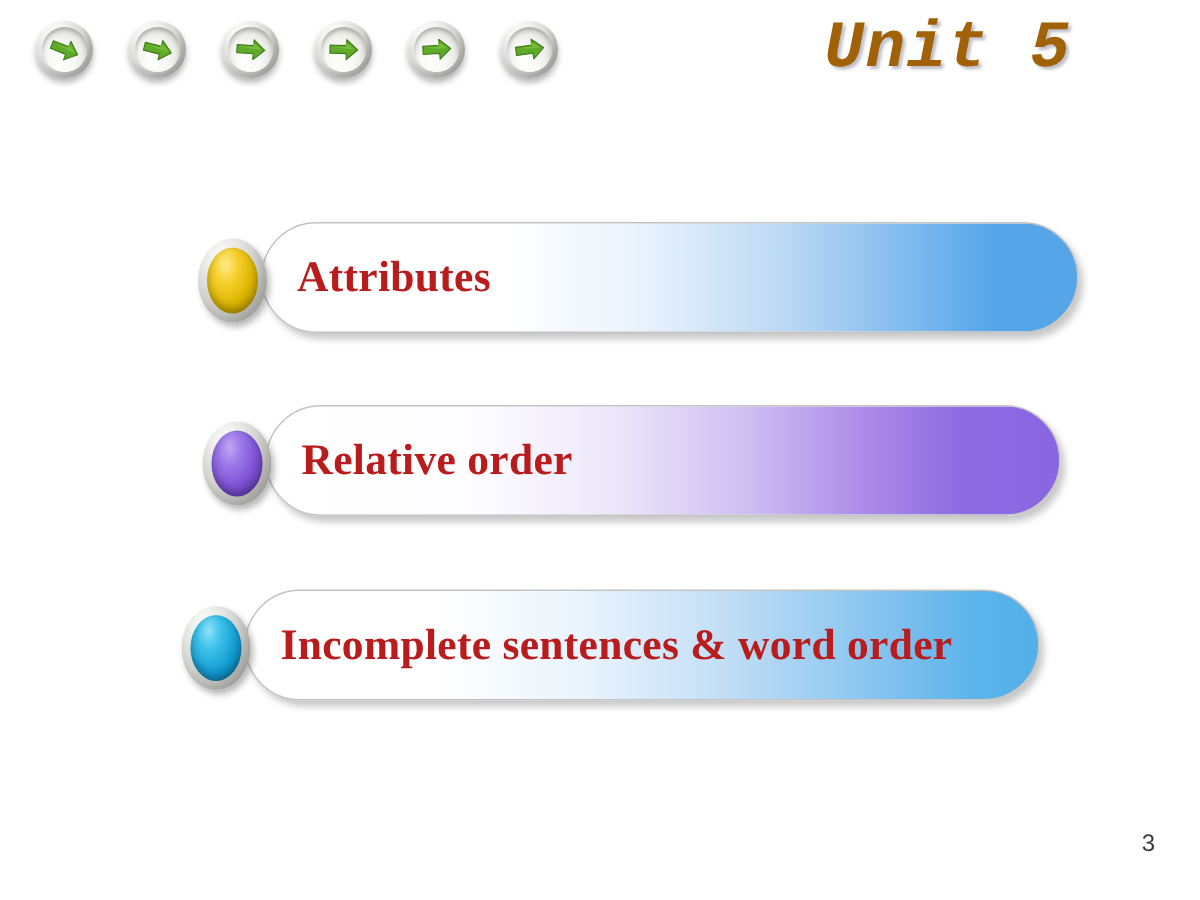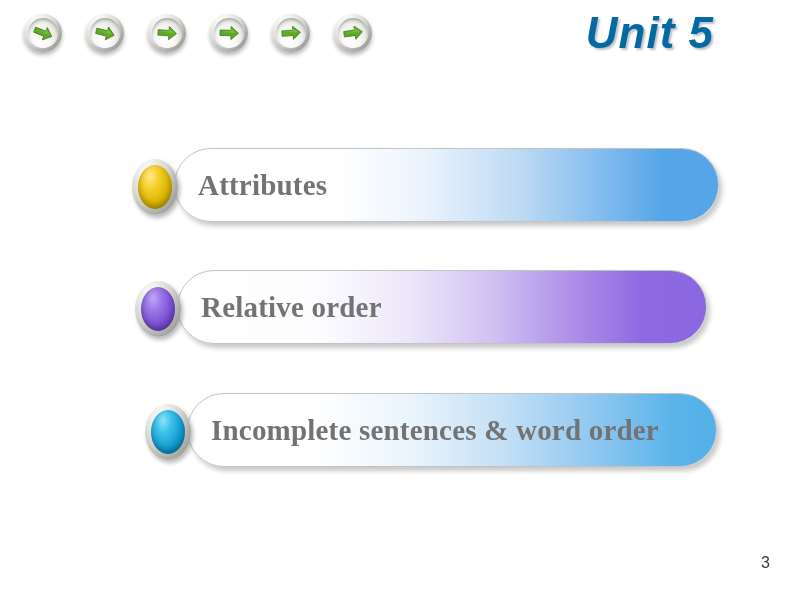--- a/index.html
+++ b/index.html
@@ -52,26 +52,26 @@
     height: 22px;
     z-index: 2;
   }
   .arrow-glyph svg { display: block; width: 22px; height: 22px; }
 
   
   #unit-title {
     position: absolute;
     right: 86px;
     top: 8px;
-    font-family: Liberation Sans, sans-serif;
+    font-family: Liberation Mono, monospace;
     font-weight: bold;
     font-style: italic;
     font-size: 44px;
     letter-spacing: 1px;
-    color: #0369a1;
+    color: #a16207;
     text-shadow: 2px 2px 2px rgba(140,140,160,0.55);
     white-space: nowrap;
   }
 
   
   .bar-row {
     position: absolute;
     height: 80px;
   }
   .bar {
@@ -87,21 +87,21 @@
   .bar-label {
     position: absolute;
     left: 66px;
     top: 0;
     height: 80px;
     display: flex;
     align-items: center;
     font-family: "Liberation Serif", "DejaVu Serif", serif;
     font-weight: bold;
     font-size: 29px;
-    color: #737373;
+    color: #b91c1c;
     white-space: nowrap;
     letter-spacing: 0.2px;
     z-index: 4;
   }
   .bullet {
     position: absolute;
     left: 0;
     top: 14px;
     width: 46px;
     height: 56px;
@@ -242,21 +242,21 @@
 </div>
 
 <div class="bar-row" style="left:135px; top:267px; width:580px;">
   <div class="bar" id="bar-2" style="width:530px;"></div>
   <div class="bullet">
     <div class="bullet-core" id="bullet-core-2"></div>
   </div>
   <div class="bar-label">Relative  order</div>
 </div>
 
-<div class="bar-row" style="left:145px; top:390px; width:580px;">
+<div class="bar-row" style="left:121px; top:390px; width:580px;">
   <div class="bar" id="bar-3" style="width:530px;"></div>
   <div class="bullet">
     <div class="bullet-core" id="bullet-core-3"></div>
   </div>
   <div class="bar-label">Incomplete  sentences  &amp;  word  order</div>
 </div>
 
 <div id="page-number">3</div>
 
 </body></html>

